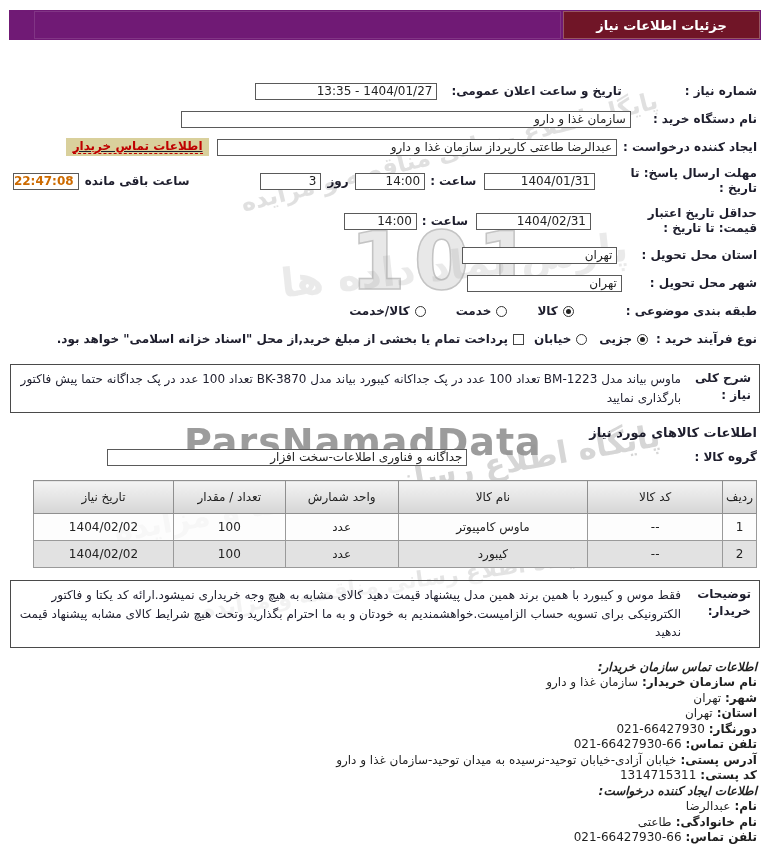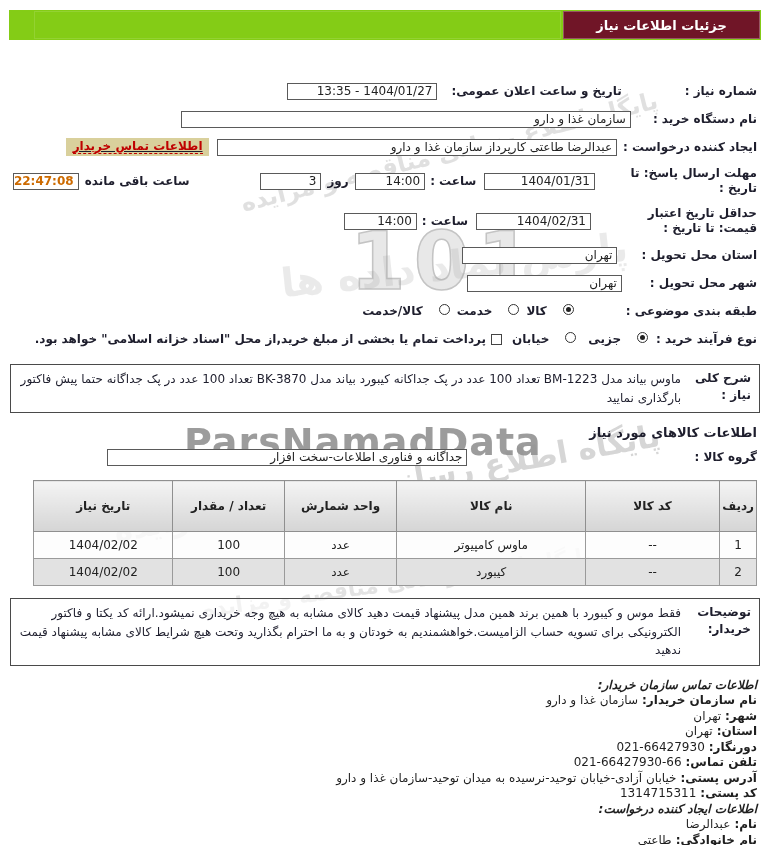--- a/index.html
+++ b/index.html
@@ -16,63 +16,63 @@
     color:rgba(205,205,205,0.45);-webkit-text-stroke:1.5px #c4c4c4;}
   .wm-brand{left:184px;top:410px;font-size:38px;font-weight:600;color:#777;opacity:.72;letter-spacing:1px;}
   .wm-ghost{left:280px;top:232px;font-size:40px;font-weight:bold;color:#9a9a9a;opacity:.20;transform:rotate(-6deg);}
   .wm-diag-top{left:235px;top:128px;font-size:24px;font-weight:bold;color:#949494;opacity:.28;transform:rotate(-14deg);}
   .wm-diag-mid{left:110px;top:455px;font-size:31px;font-weight:bold;color:#949494;opacity:.38;transform:rotate(-10deg);}
   .wm-diag-bot{left:200px;top:560px;font-size:22px;font-weight:bold;color:#949494;opacity:.25;transform:rotate(-8deg);}
 
   .content{position:relative;z-index:1;}
 
   
-  .topbar{margin:10px 9px 0;height:30px;background:#84cc16;display:flex;box-sizing:border-box;padding-left:24px;}
+  .topbar{margin:10px 9px 0;height:30px;background:#701a75;display:flex;box-sizing:border-box;padding-left:24px;}
   .topbar-title{width:195px;margin:1px;border:1px solid rgba(255,255,255,0.28);
     display:flex;align-items:center;justify-content:center;
     color:#fff;font-weight:bold;font-size:13px;background:#701527;}
   .topbar-rest{flex:1;margin:1px;border:1px solid rgba(255,255,255,0.12);}
 
   
   .form{margin-top:42px;padding:0 13px;font-size:12px;}
   .row{display:flex;align-items:center;margin-bottom:10px;min-height:18px;}
   .lbl{font-weight:bold;white-space:nowrap;color:#1e1e2d;}
   .wraplbl{max-width:132px;white-space:normal;line-height:1.25;text-align:right;}
   .box{background:#fff;border:1px solid #5a5a5a;height:17px;box-sizing:border-box;
     display:flex;align-items:center;justify-content:flex-start;padding:0 4px;
     font-size:12px;color:#222;overflow:hidden;white-space:nowrap;}
-  .w155{width:155px}.w150{width:150px}.w450{width:450px}.w400{width:400px}
+  .w155{width:155px}.w150{width:182px}.w450{width:450px}.w400{width:400px}
   .w115{width:115px}.w73{width:73px}.w64{width:64px}.w68{width:68px}.w360{width:360px}.ml5{margin-left:5px}.ml6{margin-left:6px}.ml8{margin-left:8px}
-  .ml10{margin-left:10px}.ml12{margin-left:12px}.ml14{margin-left:14px}.ml18{margin-left:7px}
+  .ml10{margin-left:10px}.ml12{margin-left:12px}.ml14{margin-left:14px}.ml18{margin-left:30px}
   .ml22{margin-left:22px}.ml24{margin-left:24px}.ml28{margin-left:28px}.ml30{margin-left:30px}
   .ml34{margin-left:34px}.ml52{margin-left:52px}.ml58{margin-left:58px}.ml63{margin-left:63px}.ml70{margin-left:70px}.ml227{margin-left:227px}
   .timer{color:#cc6a00;font-weight:bold;}
   .contact-btn{width:143px;height:18px;background:#d9d09c;display:flex;align-items:center;
     justify-content:center;cursor:pointer;text-decoration:underline;}
   .contact-btn .btn-txt{color:#bf0000;font-weight:bold;font-size:12px;border-bottom:1px dashed #bf0000;line-height:1.1;}
-  .opt{display:flex;align-items:flex-start;gap:11px;}
+  .opt{display:flex;align-items:center;}
   .radio{width:11px;height:11px;border:1px solid #333;border-radius:50%;background:#fff;
     display:inline-flex;align-items:center;justify-content:center;margin-left:5px;box-sizing:border-box;}
   .radio.checked::after{content:"";width:5px;height:5px;border-radius:50%;background:#222;}
   .olbl{font-weight:bold;}
   .cb{width:11px;height:11px;border:1px solid #444;background:#fff;box-sizing:border-box;margin-left:5px;}
   .note{font-weight:bold;white-space:nowrap;}
 
   
   .descbox{border:1px solid #4a4a4a;margin:16px 10px 0;padding:5px 8px;display:flex;
     font-size:12px;line-height:1.55;background:rgba(255,255,255,0.55);}
   .descbox .dlbl{width:62px;flex-shrink:0;font-weight:bold;text-align:right;line-height:1.4;}
   .desc-text{flex:1;text-align:right;margin-right:8px;color:#1e1e2d;}
 
   .sec-title{font-weight:bold;font-size:13px;margin:12px 13px 0;color:#1e1e2d;}
 
   
   .goods-table{border-collapse:collapse;margin:14px 13px 0 33px;width:724px;font-size:12px;}
   .goods-table th{background:linear-gradient(#f4f4f4,#d5d5d5);border:1px solid #8f8f8f;
-    font-weight:bold;height:24px;padding:13px 2px;color:#222;text-align:center;}
+    font-weight:normal;height:24px;padding:4px 2px;color:#222;text-align:center;}
   .goods-table td{border:1px solid #9a9a9a;height:26px;text-align:center;color:#222;padding:0 2px;}
   .goods-table tr.odd td{background:rgba(253,253,253,0.85);}
   .goods-table tr.even td{background:#e2e2e2;}
   col.c0{width:34px}col.c1{width:135px}col.c2{width:190px}
   col.c3{width:113px}col.c4{width:112px}col.c5{width:140px}
 
   
   .contact{margin:12px 13px 0;font-size:12px;line-height:15.5px;color:#1f1f1f;}
   .c-head{font-weight:bold;font-style:italic;}
   .cl{font-weight:bold;margin-left:4px;}

